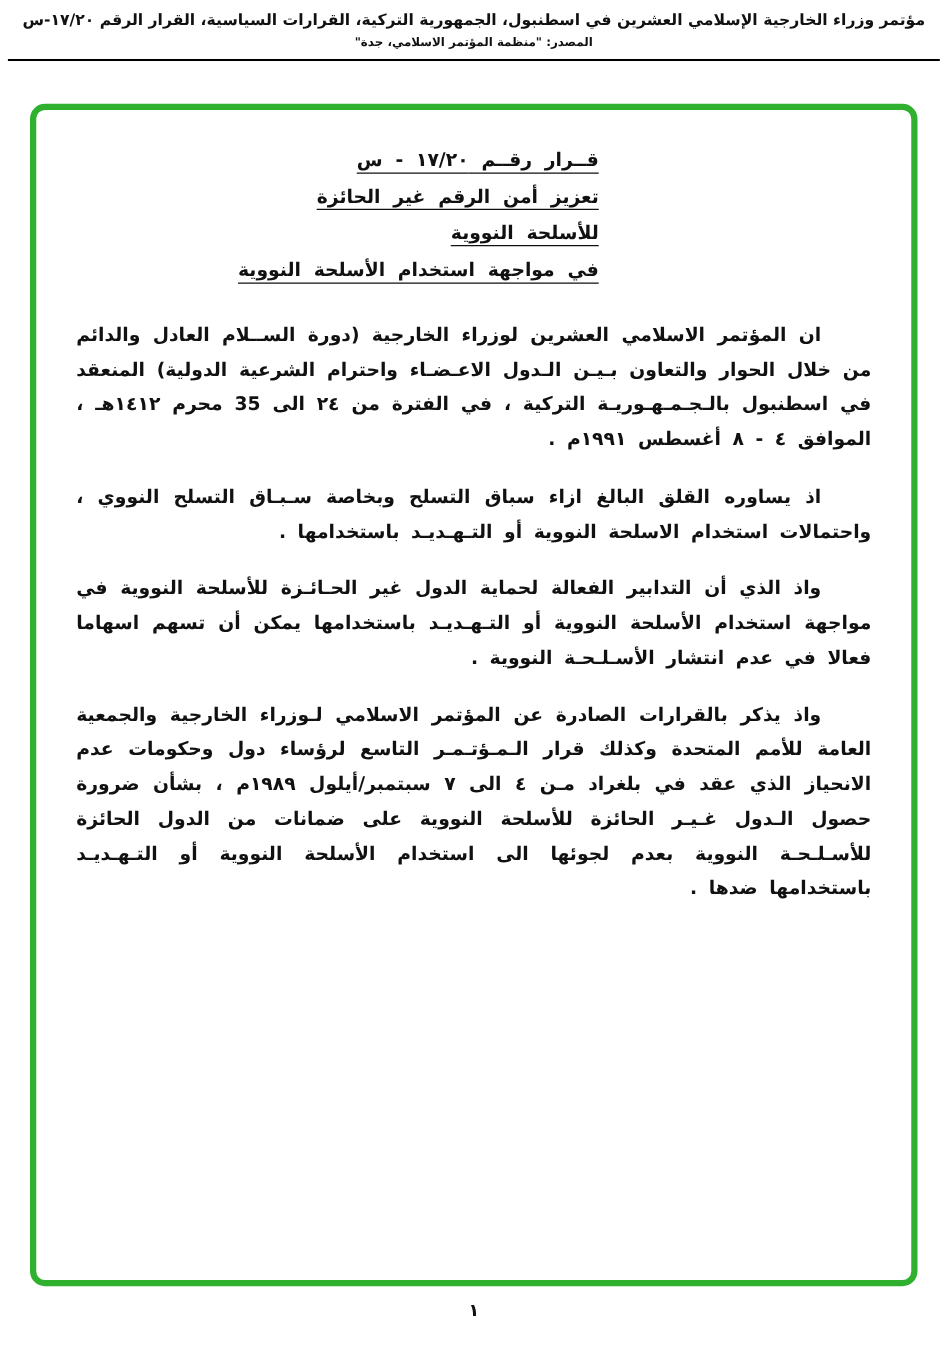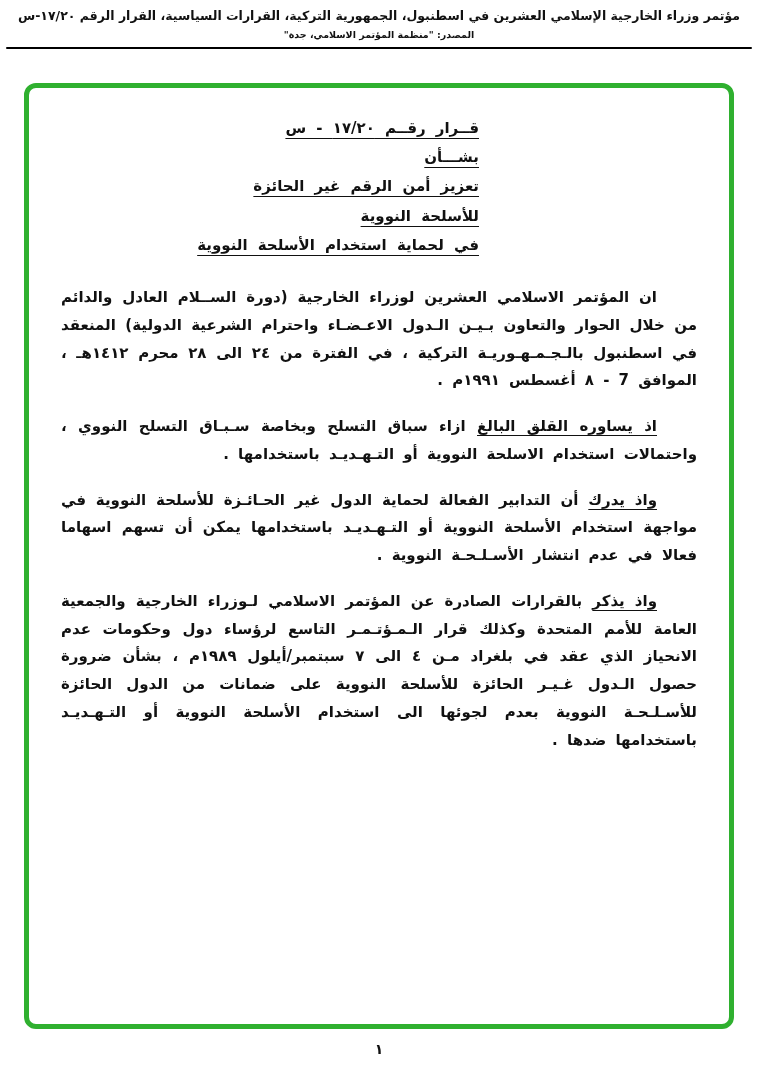--- a/index.html
+++ b/index.html
@@ -72,21 +72,20 @@
   .body-text p{
     font-size:15px;
     font-weight:bold;
     line-height:1.85;
     word-spacing:4px;
     text-align:justify;
     text-indent:40px;
     margin:0 0 18px 0;
   }
   .body-text p .lead{
-    text-decoration:underline;
     text-underline-offset:4px;
   }
   
   .page-number{
     text-align:center;
     font-size:14px;
     font-weight:bold;
     margin-top:12px;
     padding-bottom:10px;
   }
@@ -100,39 +99,38 @@
     <div class="title-line">مؤتمر وزراء الخارجية الإسلامي العشرين في اسطنبول، الجمهورية التركية، القرارات السياسية، القرار الرقم ١٧/٢٠-س</div>
     <div class="source-line">المصدر:  "منظمة المؤتمر الاسلامي، جدة"</div>
   </header>
 
   <hr class="header-rule">
 
   <div class="frame">
 
     <div class="title-block">
       <div class="t-line">قــرار رقــم ١٧/٢٠ - س</div>
-      <div class="t-line">بشـــأن</div>
       <div class="t-line">تعزيز أمن الرقم غير الحائزة</div>
       <div class="t-line">للأسلحة النووية</div>
-      <div class="t-line">في لحماية استخدام الأسلحة النووية</div>
+      <div class="t-line">في مواجهة استخدام الأسلحة النووية</div>
     </div>
 
     <div class="body-text">
 
       <p>
-        <span class="lead"></span><span>ان المؤتمر الاسلامي العشرين لوزراء الخارجية (دورة الســلام العادل والدائم من خلال الحوار والتعاون بـيـن الـدول الاعـضـاء واحترام الشرعية الدولية) المنعقد في اسطنبول بالـجـمـهـوريـة التركية ، في الفترة من ٢٤ الى ٢٨ محرم ١٤١٢هـ ، الموافق 7 - ٨ أغسطس ١٩٩١م .</span>
+        <span class="lead"></span><span>ان المؤتمر الاسلامي العشرين لوزراء الخارجية (دورة الســلام العادل والدائم من خلال الحوار والتعاون بـيـن الـدول الاعـضـاء واحترام الشرعية الدولية) المنعقد في اسطنبول بالـجـمـهـوريـة التركية ، في الفترة من ٢٤ الى 35 محرم ١٤١٢هـ ، الموافق ٤ - ٨ أغسطس ١٩٩١م .</span>
       </p>
 
       <p>
         <span class="lead">اذ يساوره القلق البالغ</span><span> ازاء سباق التسلح وبخاصة سـبـاق التسلح النووي ، واحتمالات استخدام الاسلحة النووية أو التـهـديـد باستخدامها .</span>
       </p>
 
 
       <p>
-        <span class="lead">واذ يدرك</span><span> أن التدابير الفعالة لحماية الدول غير الحـائـزة للأسلحة النووية في مواجهة استخدام الأسلحة النووية أو التـهـديـد باستخدامها يمكن أن تسهم اسهاما فعالا في عدم انتشار الأسـلـحـة النووية .</span>
+        <span class="lead">واذ الذي</span><span> أن التدابير الفعالة لحماية الدول غير الحـائـزة للأسلحة النووية في مواجهة استخدام الأسلحة النووية أو التـهـديـد باستخدامها يمكن أن تسهم اسهاما فعالا في عدم انتشار الأسـلـحـة النووية .</span>
       </p>
 
       <p>
         <span class="lead">واذ يذكر</span><span> بالقرارات الصادرة عن المؤتمر الاسلامي لـوزراء الخارجية والجمعية العامة للأمم المتحدة وكذلك قرار الـمـؤتـمـر التاسع لرؤساء دول وحكومات عدم الانحياز الذي عقد في بلغراد مـن ٤ الى ٧ سبتمبر/أيلول ١٩٨٩م ، بشأن ضرورة حصول الـدول غـيـر الحائزة للأسلحة النووية على ضمانات من الدول الحائزة للأسـلـحـة النووية بعدم لجوئها الى استخدام الأسلحة النووية أو التـهـديـد باستخدامها ضدها .</span>
       </p>
 
     </div>
   </div>
 
   <div class="page-number">١</div>

